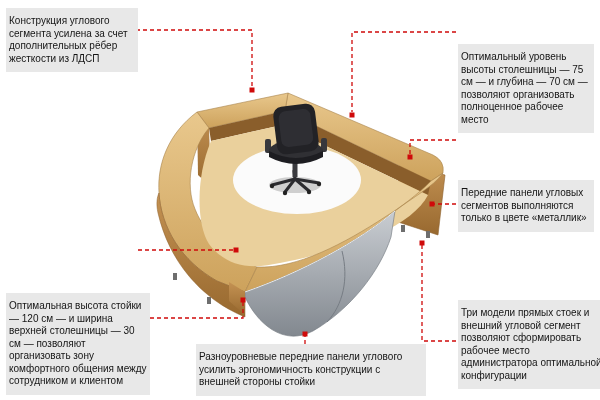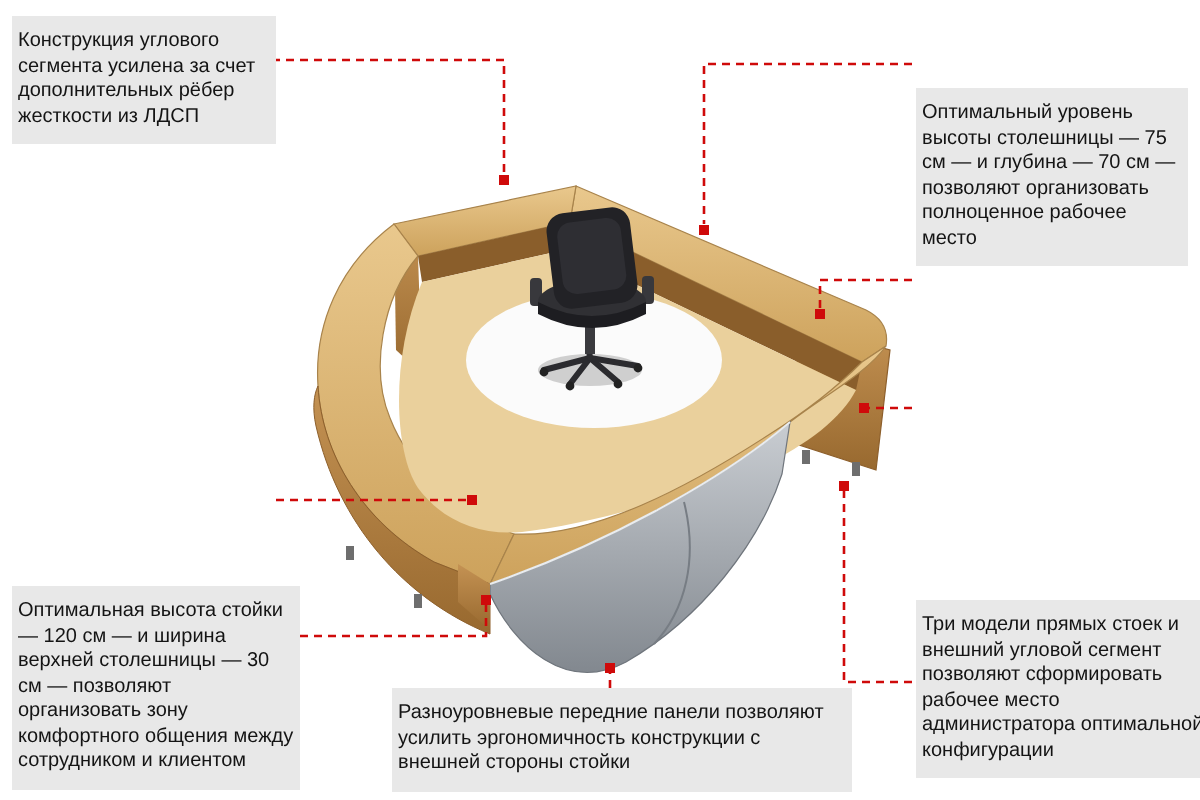--- a/index.html
+++ b/index.html
@@ -124,17 +124,18 @@
 
     <path class="connector" d="M150,318 H243 V300" stroke="#cf0a0a"></path>
     <rect class="marker" x="240.5" y="297.5" width="5" height="5" fill="#cf0a0a"></rect>
 
     <path class="connector" d="M305,344 V334" stroke="#cf0a0a"></path>
     <rect class="marker" x="302.5" y="331.5" width="5" height="5" fill="#cf0a0a"></rect>
   </svg>
 
   <div class="callout c-top-left">Конструкция углового сегмента усилена за счет дополнительных рёбер жесткости из ЛДСП</div>
   <div class="callout c-top-right">Оптимальный уровень высоты столешницы — 75 см — и глубина — 70 см — позволяют организовать полноценное рабочее место</div>
+  <div class="callout c-right-metallic">Передние панели угловых сегментов выполняются только в цвете «металлик»</div>
   <div class="callout c-bottom-right">Три модели прямых стоек и внешний угловой сегмент позволяют сформировать рабочее место администратора оптимальной конфигурации</div>
   <div class="callout c-bottom-left">Оптимальная высота стойки — 120 см — и ширина верхней столешницы — 30 см — позволяют организовать зону комфортного общения между сотрудником и клиентом</div>
-  <div class="callout c-bottom-center">Разноуровневые передние панели позволяют усилить эргономичность конструкции с внешней стороны стойки</div>
+  <div class="callout c-bottom-center">Разноуровневые передние панели углового усилить эргономичность конструкции с внешней стороны стойки</div>
 
 </div>
 
 </body></html>

